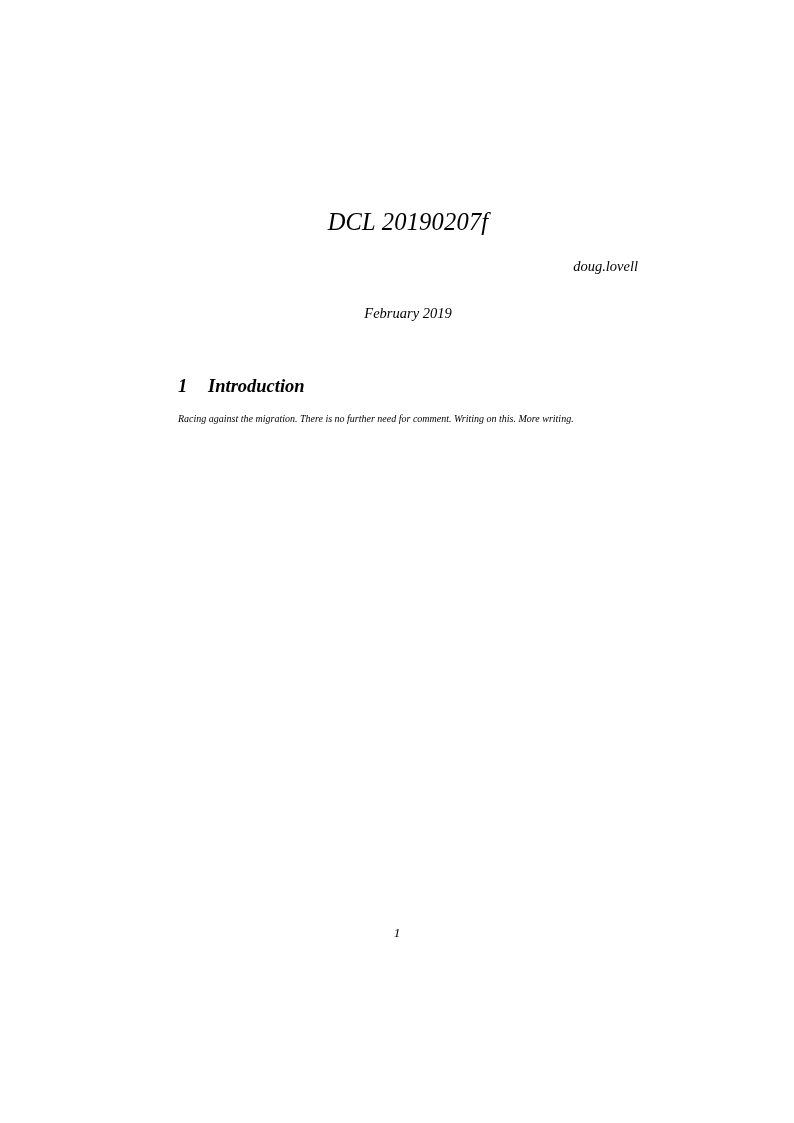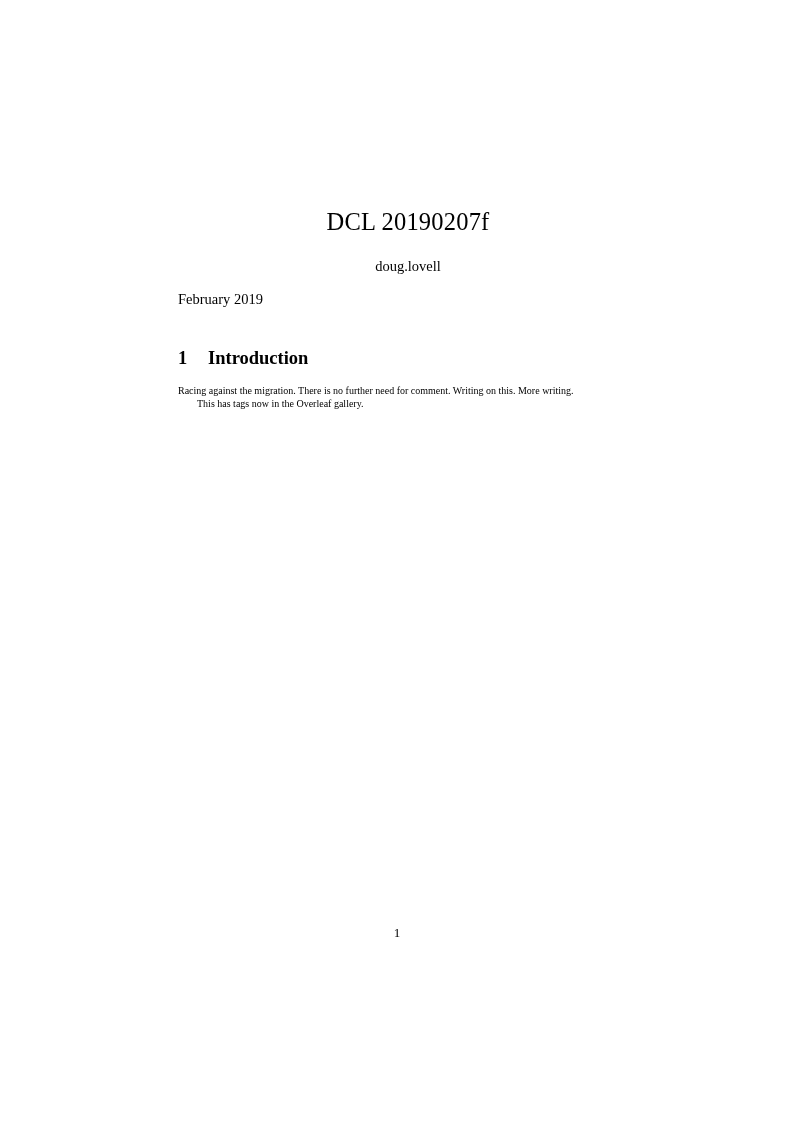--- a/index.html
+++ b/index.html
@@ -13,46 +13,47 @@
     font-family: "Liberation Serif", serif;
     color: #000000;
     position: relative;
     overflow: hidden;
   }
   .page {
     position: relative;
     width: 794px;
     height: 1123px;
     box-sizing: border-box;
+    font-style: italic;
   }
   .content {
     position: absolute;
     left: 178px;
     top: 0;
     width: 460px;
   }
   .doc-title {
     margin: 0;
     padding-top: 208px;
     font-size: 24.5px;
     font-weight: normal;
     text-align: center;
     letter-spacing: 0.2px;
   }
   .doc-author {
     margin: 0;
     padding-top: 22px;
     font-size: 14.5px;
-    text-align: center;
+    text-align: right;
   }
   .doc-date {
-    margin: 0;
+    margin: 14px;
     padding-top: 16px;
     font-size: 14.5px;
-    text-align: left;
+    text-align: center;
   }
   .section-heading {
     margin: 0;
     padding-top: 40px;
     font-size: 18.5px;
     font-weight: bold;
     text-align: left;
     display: flex;
   }
   .section-number {
@@ -98,18 +99,17 @@
 
     <div class="doc-date">February 2019</div>
 
     <h2 class="section-heading">
       <span class="section-number">1</span>
       <span class="section-title">Introduction</span>
     </h2>
 
     <p class="body-text first-para">Racing against the migration. There is no further need for comment. Writing on this. More writing.</p>
 
-    <p class="body-text next-para">This has tags now in the Overleaf gallery.</p>
 
   </div>
 
   <div class="page-number">1</div>
 </div>
 
 </body></html>

